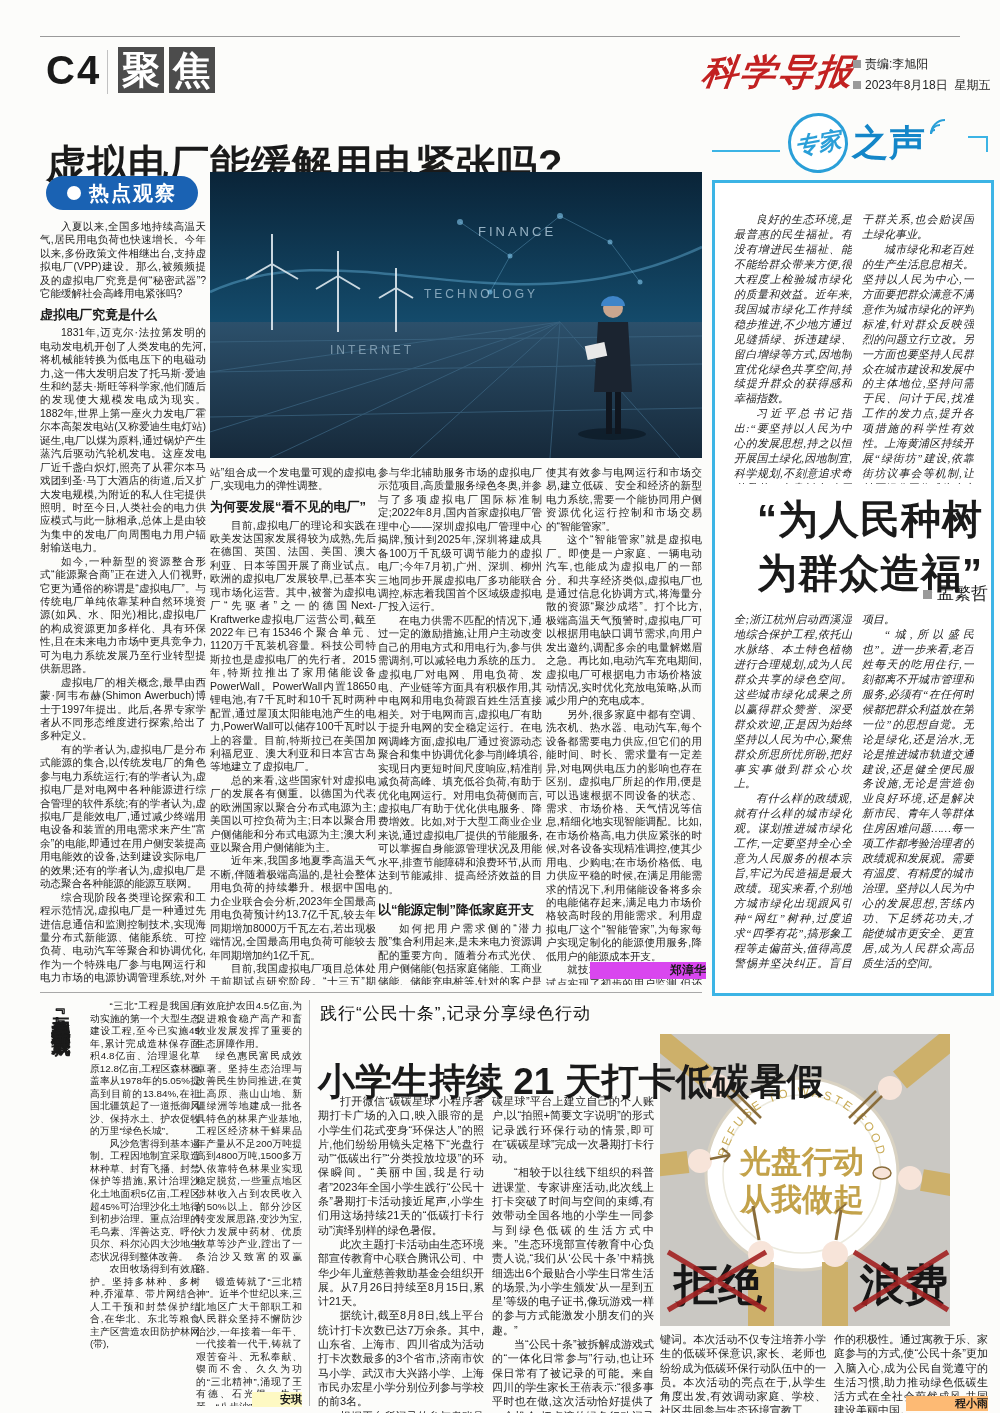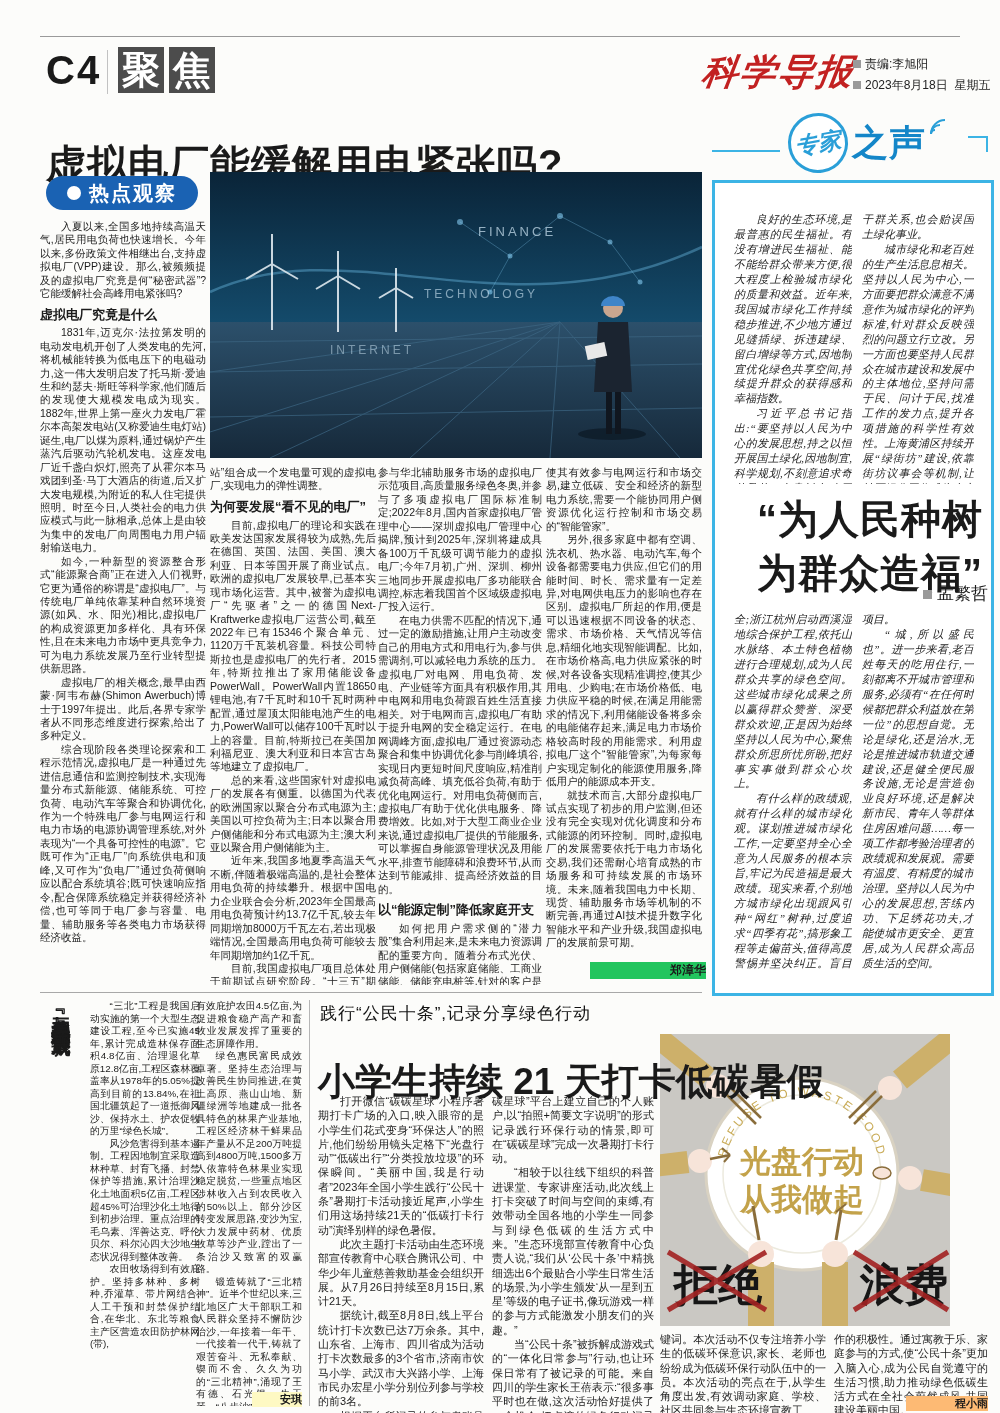--- a/index.html
+++ b/index.html
@@ -25,21 +25,21 @@
   .photo{position:absolute;left:210px;top:172px;width:492px;height:286px;}
   .bcol{position:absolute;text-align:justify;overflow:hidden;font-size:10.5px;line-height:1.28;color:#1c1c1c;}
   .bcol p{margin:0;text-indent:2em;}
   .bcol p.cont{text-indent:0;}
   .bcol h3{margin:6px 0 3px;font-size:13px;letter-spacing:0;}
   .col-a{left:40px;top:220px;width:166px;height:765px;}
   .col-b{left:210px;top:466px;width:166px;height:519px;}
   .col-c{left:378px;top:466px;width:164px;height:519px;}
   .col-d{left:546px;top:466px;width:156px;height:519px;}
   .byline-main{position:absolute;left:590px;top:962px;width:112px;text-align:right;font-weight:bold;
-        font-size:12px;background:#22c55e;padding-left:4px;}
+        font-size:12px;background:#d946ef;padding-left:4px;}
   .mid-rule{position:absolute;left:40px;top:992px;width:662px;height:1px;background:#a8a8a8;}
   
   .expert{position:absolute;left:712px;top:180px;width:276px;height:810px;border:3px solid #3cb4e5;background:#fff;}
   .logo-line{position:absolute;left:712px;top:150px;width:68px;height:2px;background:#3cb4e5;}
   .logo-tick{position:absolute;left:968px;top:136px;width:18px;height:14px;border-top:2px solid #3cb4e5;border-right:2px solid #3cb4e5;}
   .expert-logo{position:absolute;left:782px;top:110px;height:66px;display:flex;align-items:center;background:#fcfcfa;padding:0 6px;}
   .logo-circle{width:54px;height:54px;border:3px solid #2a9fd8;border-radius:50%;color:#2a9fd8;
         font-family:"Liberation Serif",serif;font-style:italic;font-weight:bold;font-size:23px;
         display:flex;align-items:center;justify-content:center;transform:rotate(-10deg);background:#fff;}
   .logo-text{font-size:36px;font-weight:900;color:#1486c8;margin-left:4px;letter-spacing:1px;}
@@ -173,38 +173,40 @@
       </g>
     </svg>
   </div>
 
   <div class="bcol col-a">
       <p>入夏以来,全国多地持续高温天气,居民用电负荷也快速增长。今年以来,多份政策文件相继出台,支持虚拟电厂(VPP)建设。那么,被频频提及的虚拟电厂究竟是何“秘密武器”?它能缓解社会高峰用电紧张吗?</p>
       <h3>虚拟电厂究竟是什么</h3>
       <p>1831年,迈克尔·法拉第发明的电动发电机开创了人类发电的先河,将机械能转换为低电压下的电磁动力,这一伟大发明启发了托马斯·爱迪生和约瑟夫·斯旺等科学家,他们随后的发现使大规模发电成为现实。1882年,世界上第一座火力发电厂霍尔本高架发电站(又称爱迪生电灯站)诞生,电厂以煤为原料,通过锅炉产生蒸汽后驱动汽轮机发电。这座发电厂近千盏白炽灯,照亮了从霍尔本马戏团到圣·马丁大酒店的街道,后又扩大发电规模,为附近的私人住宅提供照明。时至今日,人类社会的电力供应模式与此一脉相承,总体上是由较为集中的发电厂向周围电力用户辐射输送电力。</p>
       <p>如今,一种新型的资源整合形式“能源聚合商”正在进入人们视野,它更为通俗的称谓是“虚拟电厂”。与传统电厂单纯依靠某种自然环境资源(如风、水、阳光)相比,虚拟电厂的构成资源更加多样化、具有环保性,且在未来电力市场中更具竞争力,可为电力系统发展乃至行业转型提供新思路。</p>
       <p>虚拟电厂的相关概念,最早由西蒙·阿韦布赫(Shimon Awerbuch)博士于1997年提出。此后,各界专家学者从不同形态维度进行探索,给出了多种定义。</p>
+      <p>有的学者认为,虚拟电厂是分布式能源的集合,以传统发电厂的角色参与电力系统运行;有的学者认为,虚拟电厂是对电网中各种能源进行综合管理的软件系统;有的学者认为,虚拟电厂是能效电厂,通过减少终端用电设备和装置的用电需求来产生“富余”的电能,即通过在用户侧安装提高用电能效的设备,达到建设实际电厂的效果;还有的学者认为,虚拟电厂是动态聚合各种能源的能源互联网。</p>
       <p>综合现阶段各类理论探索和工程示范情况,虚拟电厂是一种通过先进信息通信和监测控制技术,实现海量分布式新能源、储能系统、可控负荷、电动汽车等聚合和协调优化,作为一个特殊电厂参与电网运行和电力市场的电源协调管理系统,对外表现为“一个具备可控性的电源”。它既可作为“正电厂”向系统供电和顶峰,又可作为“负电厂”通过负荷侧响应以配合系统填谷;既可快速响应指令,配合保障系统稳定并获得经济补偿,也可等同于电厂参与容量、电量、辅助服务等各类电力市场获得经济收益。</p>
     </div>
   <div class="bcol col-b">
       <p class="cont">站”组合成一个发电量可观的虚拟电厂,实现电力的弹性调整。</p>
       <h3>为何要发展“看不见的电厂”</h3>
       <p>目前,虚拟电厂的理论和实践在欧美发达国家发展得较为成熟,先后在德国、英国、法国、美国、澳大利亚、日本等国开展了商业试点。欧洲的虚拟电厂发展较早,已基本实现市场化运营。其中,被誉为虚拟电厂“先驱者”之一的德国Next-Kraftwerke虚拟电厂运营公司,截至2022年已有15346个聚合单元、1120万千瓦装机容量。科技公司特斯拉也是虚拟电厂的先行者。2015年,特斯拉推出了家用储能设备PowerWall。PowerWall内置18650锂电池,有7千瓦时和10千瓦时两种配置,通过屋顶太阳能电池产生的电力,PowerWall可以储存100千瓦时以上的容量。目前,特斯拉已在美国加利福尼亚、澳大利亚和日本宫古岛等地建立了虚拟电厂。</p>
       <p>总的来看,这些国家针对虚拟电厂的发展各有侧重。以德国为代表的欧洲国家以聚合分布式电源为主;美国以可控负荷为主;日本以聚合用户侧储能和分布式电源为主;澳大利亚以聚合用户侧储能为主。</p>
       <p>近年来,我国多地夏季高温天气不断,伴随着极端高温的,是社会整体用电负荷的持续攀升。根据中国电力企业联合会分析,2023年全国最高用电负荷预计约13.7亿千瓦,较去年同期增加8000万千瓦左右,若出现极端情况,全国最高用电负荷可能较去年同期增加约1亿千瓦。</p>
       <p>目前,我国虚拟电厂项目总体处于前期试点研究阶段。“十三五”期间,江苏、上海、河北、广东等地相继开展了电力需求响应和虚拟电厂的试点。比如,江苏省于2016年开展需求响应示范;上海于2017年建成黄浦区商业建筑虚拟电厂示范工程;国网冀北电力有限公司直接</p>
     </div>
   <div class="bcol col-c">
       <p class="cont">参与华北辅助服务市场的虚拟电厂示范项目,高质量服务绿色冬奥,并参与了多项虚拟电厂国际标准制定;2022年8月,国内首家虚拟电厂管理中心——深圳虚拟电厂管理中心揭牌,预计到2025年,深圳将建成具备100万千瓦级可调节能力的虚拟电厂;今年7月初,广州、深圳、柳州三地同步开展虚拟电厂多功能联合调控,标志着我国首个区域级虚拟电厂投入运行。</p>
       <p>在电力供需不匹配的情况下,通过一定的激励措施,让用户主动改变自己的用电方式和用电行为,参与供需调剂,可以减轻电力系统的压力。虚拟电厂对电网、用电负荷、发电、产业链等方面具有积极作用,其中电网和用电负荷跟百姓生活直接相关。对于电网而言,虚拟电厂有助于提升电网的安全稳定运行。在电网调峰方面,虚拟电厂通过资源动态聚合和集中协调优化参与削峰填谷,实现日内更短时间尺度响应,精准削减负荷高峰、填充低谷负荷,有助于优化电网运行。对用电负荷侧而言,虚拟电厂有助于优化供电服务、降费增效。比如,对于大型工商业企业来说,通过虚拟电厂提供的节能服务,可以掌握自身能源管理状况及用能水平,排查节能障碍和浪费环节,从而达到节能减排、提高经济效益的目的。</p>
       <h3>以“能源定制”降低家庭开支</h3>
       <p>如何把用户需求侧的“潜力股”集合利用起来,是未来电力资源调配的重要方向。随着分布式光伏、用户侧储能(包括家庭储能、工商业储能、储能充电桩等,针对的客户是用电方,近两年受政策激励在我国发展较快)、电动汽车充电桩的发展,电力用户侧的灵活性愈发提升,数字化程度不断提高,各类资源呈现数量多、单体小、类型杂等特点,难以直接参与电力系统运行和相关交易。如何唤醒、优化、发挥这些海量的用户侧资源,</p>
     </div>
   <div class="bcol col-d">
       <p class="cont">使其有效参与电网运行和市场交易,建立低碳、安全和经济的新型电力系统,需要一个能协同用户侧资源优化运行控制和市场交易的“智能管家”。</p>
+      <p>这个“智能管家”就是虚拟电厂。即使是一户家庭、一辆电动汽车,也能成为虚拟电厂的一部分。和共享经济类似,虚拟电厂也是通过信息化协调方式,将海量分散的资源“聚沙成塔”。打个比方,极端高温天气预警时,虚拟电厂可以根据用电缺口调节需求,向用户发出邀约,调配多余的电量解燃眉之急。再比如,电动汽车充电期间,虚拟电厂可根据电力市场价格波动情况,实时优化充放电策略,从而减少用户的充电成本。</p>
       <p>另外,很多家庭中都有空调、洗衣机、热水器、电动汽车,每个设备都需要电力供应,但它们的用能时间、时长、需求量有一定差异,对电网供电压力的影响也存在区别。虚拟电厂所起的作用,便是可以迅速根据不同设备的状态、需求、市场价格、天气情况等信息,精细化地实现智能调配。比如,在市场价格高,电力供应紧张的时候,对各设备实现精准调控,使其少用电、少购电;在市场价格低、电力供应平稳的时候,在满足用能需求的情况下,利用储能设备将多余的电能储存起来,满足电力市场价格较高时段的用能需求。利用虚拟电厂这个“智能管家”,为每家每户实现定制化的能源使用服务,降低用户的能源成本开支。</p>
       <p>就技术而言,大部分虚拟电厂试点实现了初步的用户监测,但还没有完全实现对优化调度和分布式能源的闭环控制。同时,虚拟电厂的发展需要依托于电力市场化交易,我们还需耐心培育成熟的市场服务和可持续发展的市场环境。未来,随着我国电力中长期、现货、辅助服务市场等机制的不断完善,再通过AI技术提升数字化智能水平和产业升级,我国虚拟电厂的发展前景可期。</p>
     </div>
   <div class="byline-main">郑漳华</div>
   <div class="mid-rule"></div>
 
   <div class="expert"></div>
   <div class="logo-line"></div>
   <div class="logo-tick"></div>
   <div class="expert-logo">

